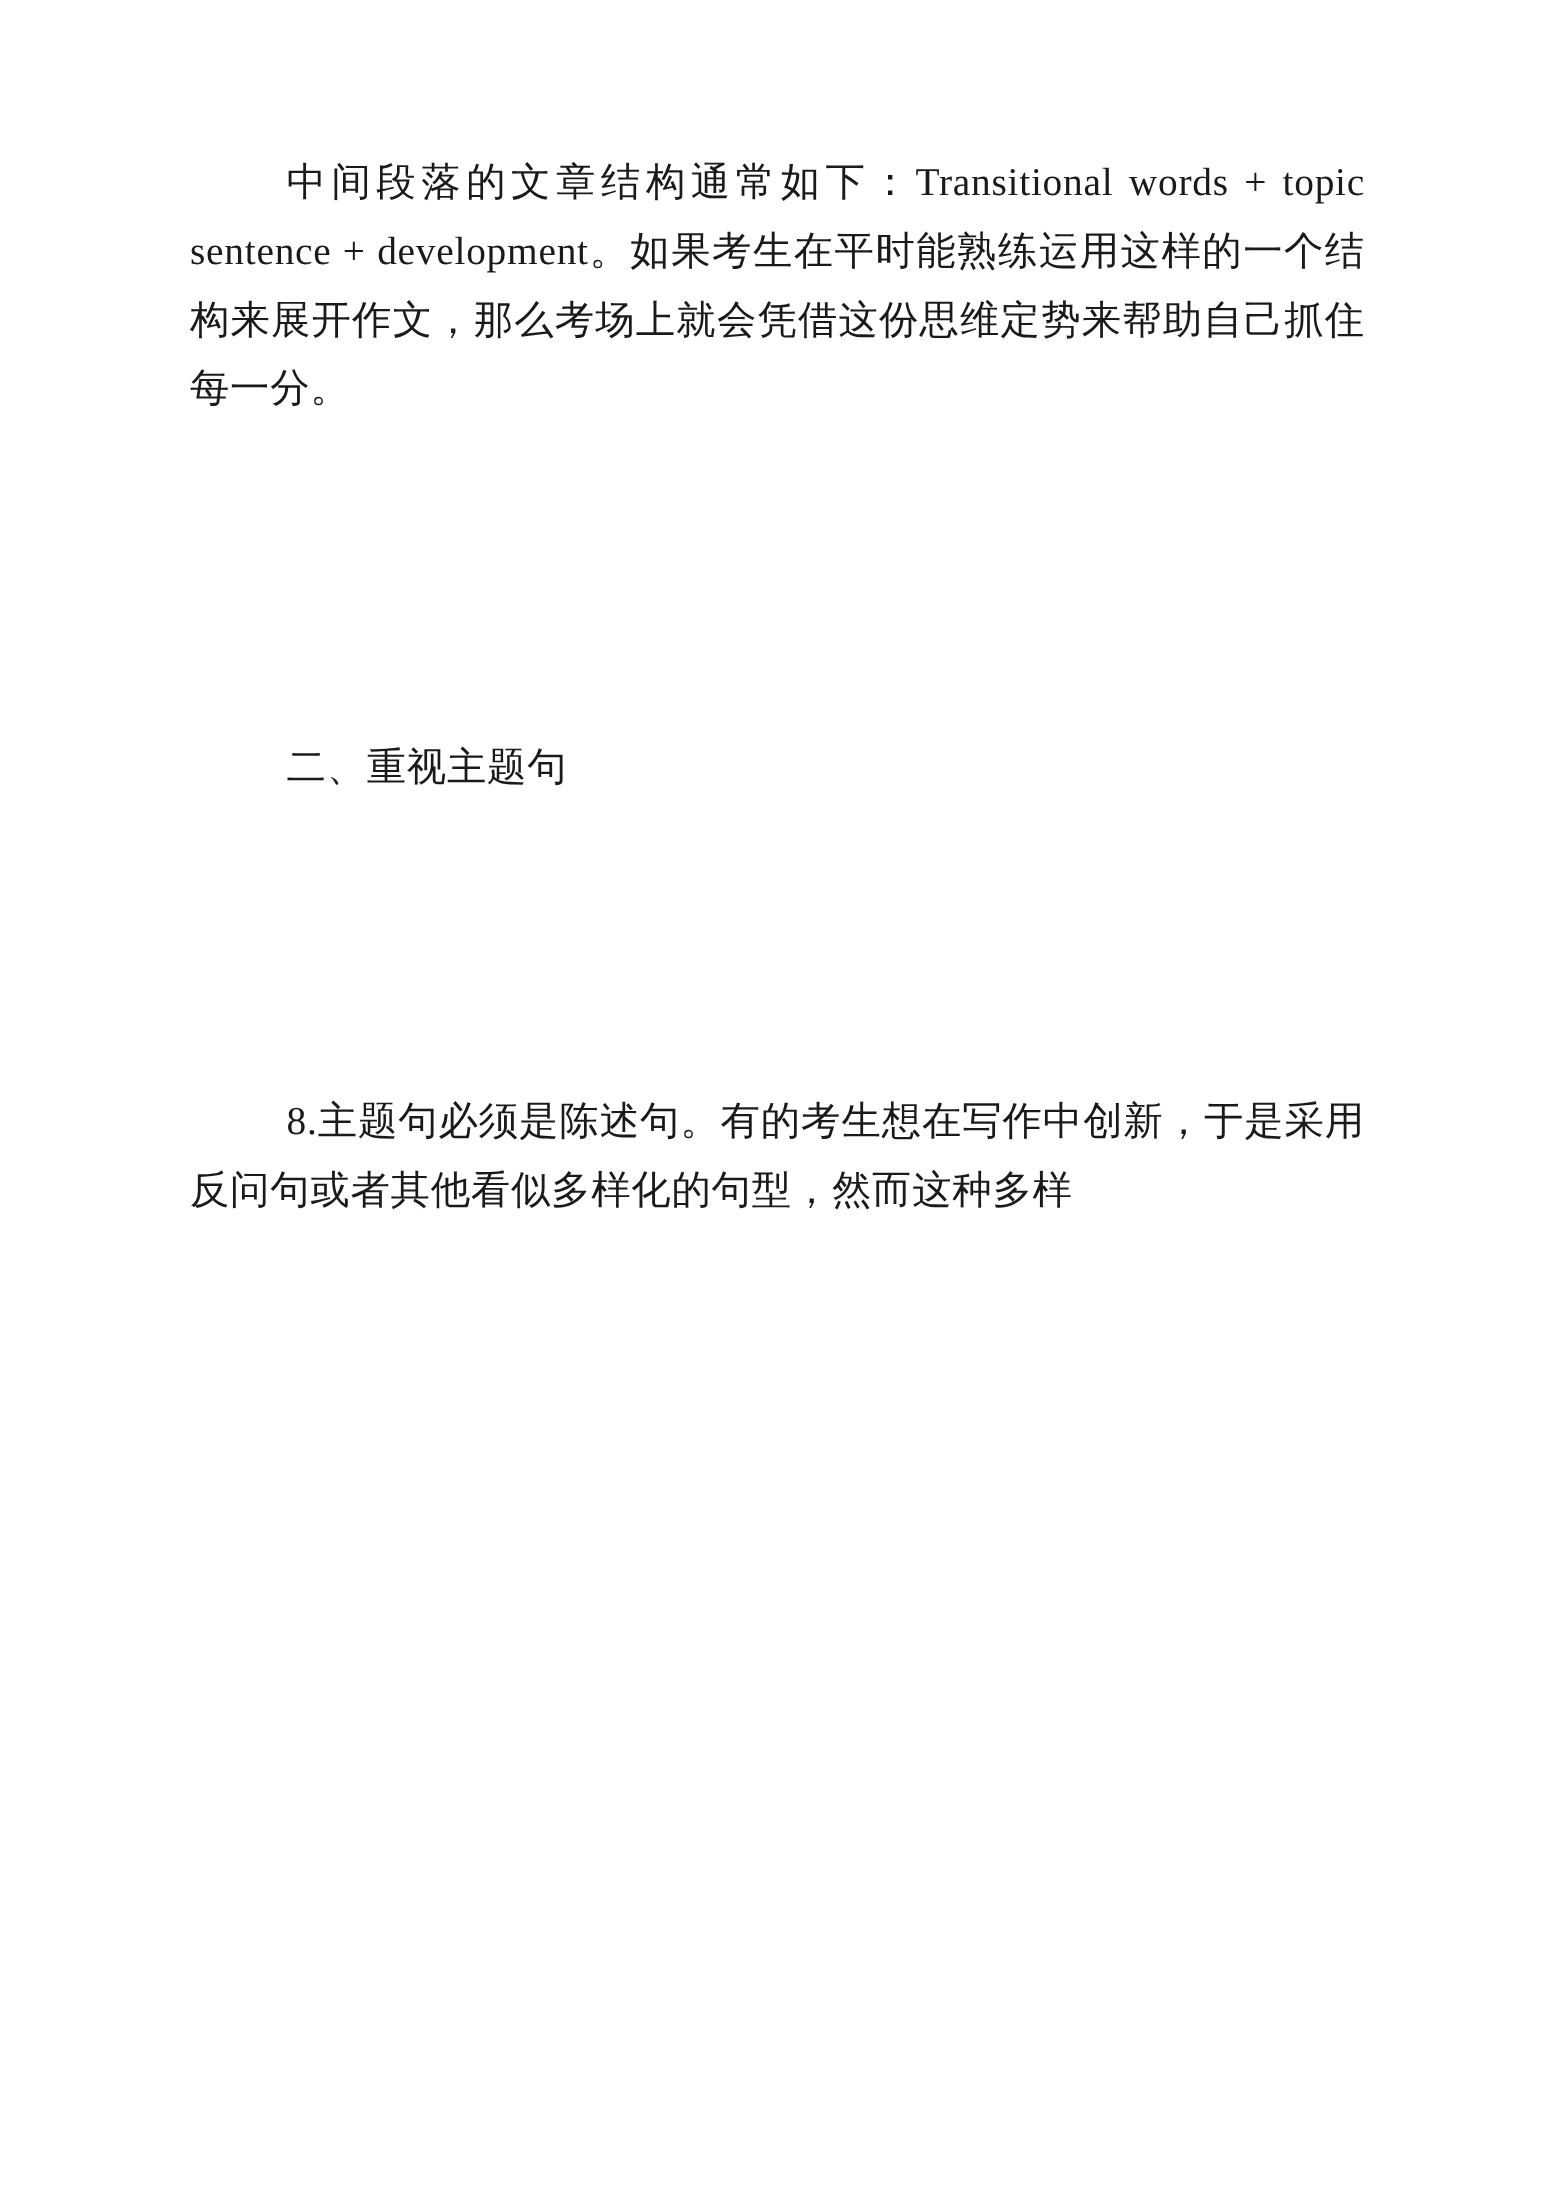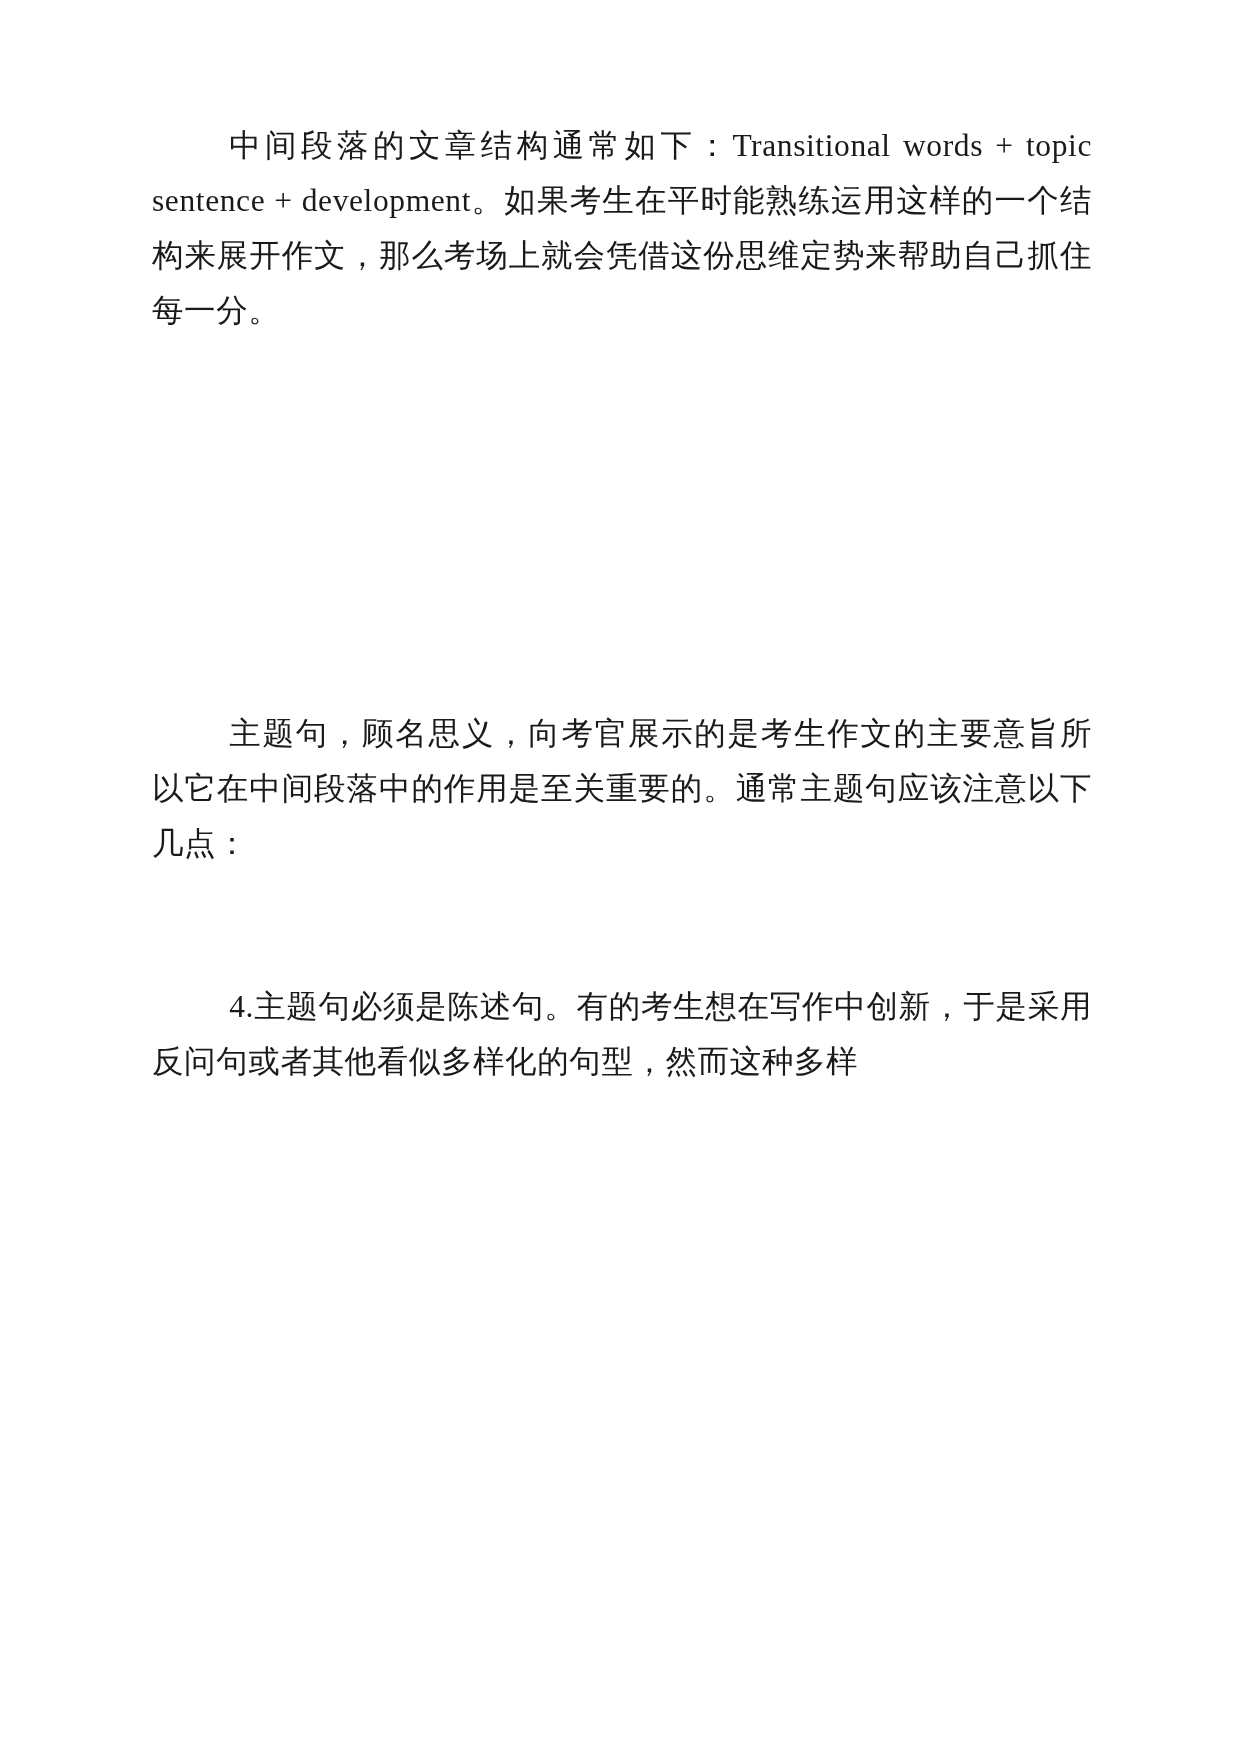--- a/index.html
+++ b/index.html
@@ -54,23 +54,23 @@
 <div class="page">
   <div class="doc-body">
 
     <p class="para indent">中间段落的文章结构通常如下：Transitional words + topic sentence + development。如果考生在平时能熟练运用这样的一个结构来展开作文，那么考场上就会凭借这份思维定势来帮助自己抓住每一分。</p>
 
     <div class="gap-lg"></div>
 
 
     <div class="gap-md"></div>
 
+    <p class="para indent">二、重视主题句</p>
 
     <div class="gap-md"></div>
 
-    <p class="para indent">主题句，顾名思义，向考官展示的是考生作文的主要意旨所以它在中间段落中的作用是至关重要的。通常主题句应该注意以下几点：</p>
 
     <div class="gap-sm"></div>
 
-    <p class="para indent">4.主题句必须是陈述句。有的考生想在写作中创新，于是采用反问句或者其他看似多样化的句型，然而这种多样</p>
+    <p class="para indent">8.主题句必须是陈述句。有的考生想在写作中创新，于是采用反问句或者其他看似多样化的句型，然而这种多样</p>
 
   </div>
 </div>
 
 </body></html>

